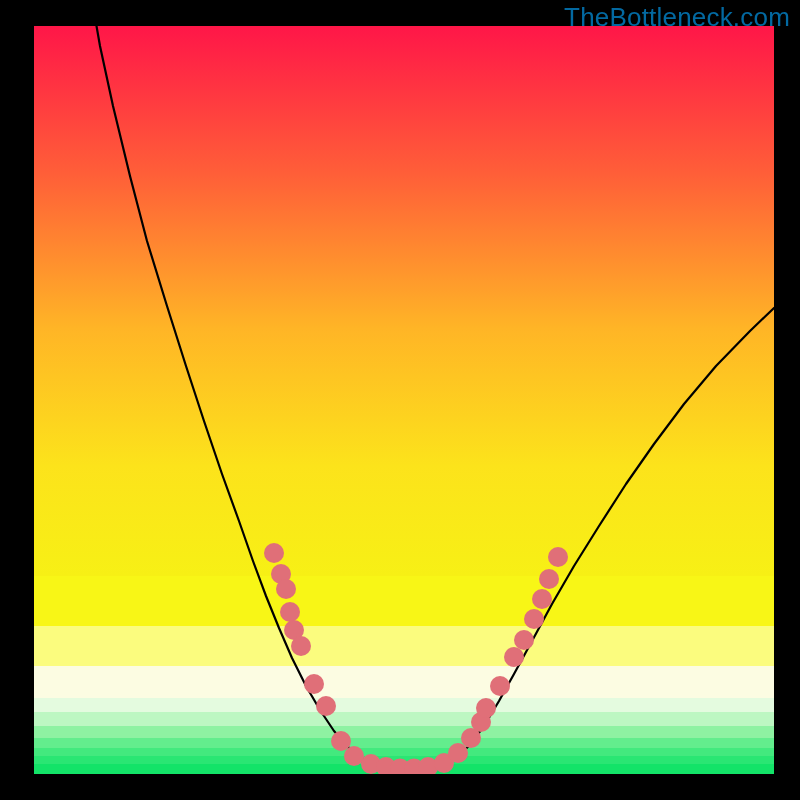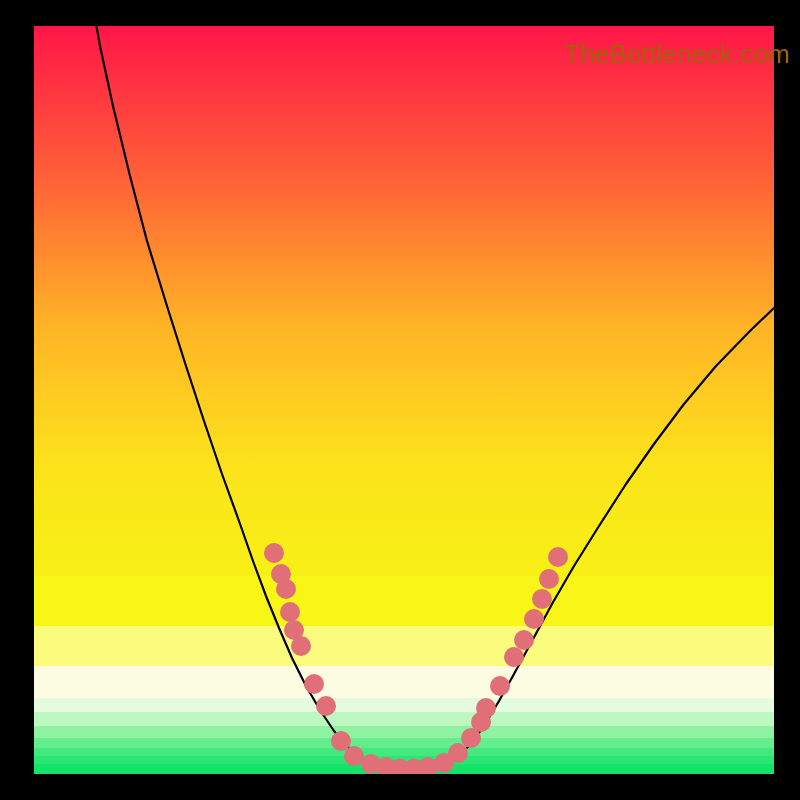--- a/index.html
+++ b/index.html
@@ -26,24 +26,23 @@
     width: 740px;
     height: 748px;
     overflow: hidden;
   }
   .watermark {
     position: absolute;
     top: 2px;
     right: 10px;
     font-size: 26px;
     font-weight: 500;
-    color: #a16207;
+    color: #0369a1;
     letter-spacing: 0.2px;
     z-index: 5;
-    margin-top: 37px;
   }
   svg {
     display: block;
   }
 </style>
 </head>
 <body>
 
 <div class="frame">
   <div class="watermark">TheBottleneck.com</div>

